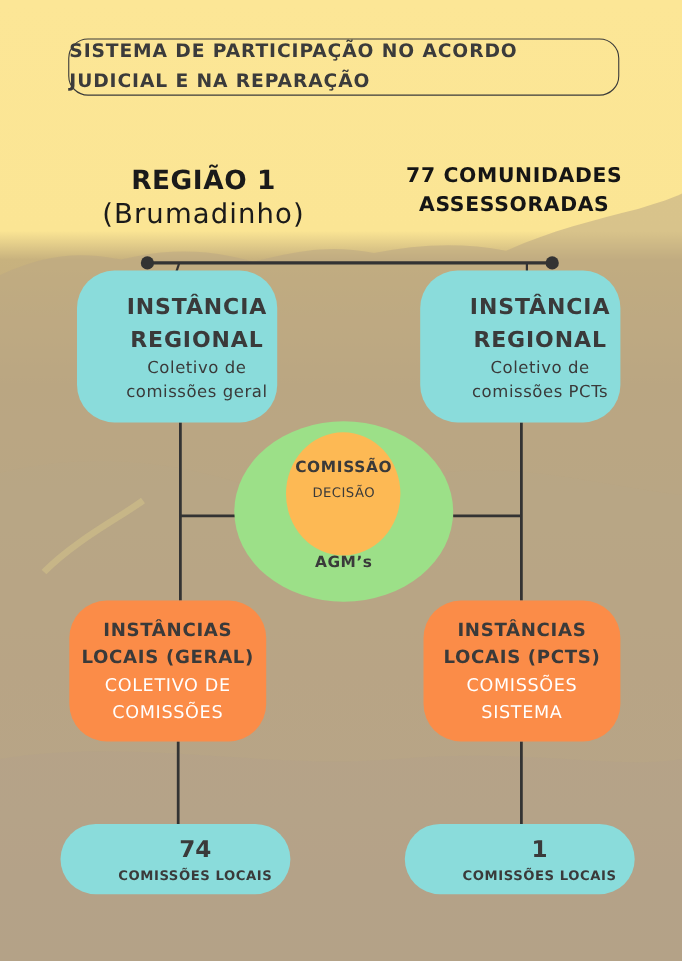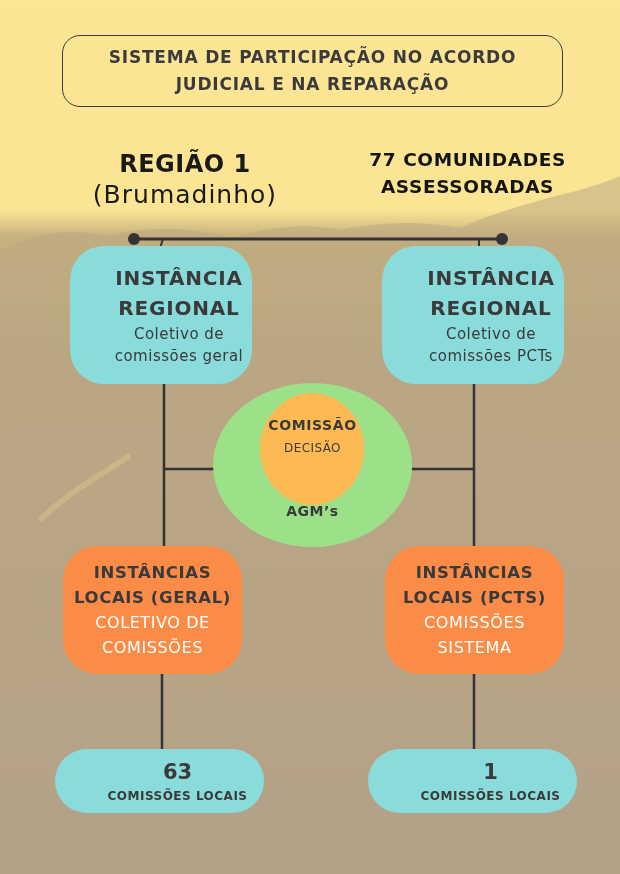--- a/index.html
+++ b/index.html
@@ -1,21 +1,21 @@
 <!DOCTYPE html>
 <html><head>
 <meta charset="utf-8">
 <style>
   html, body { margin: 0; padding: 0; }
   body { width: 620px; height: 874px; overflow: hidden; position: relative; font-family: "DejaVu Sans", sans-serif; }
   .page { position: absolute; left: 0; top: 0; width: 620px; height: 874px; overflow: hidden;
     background: linear-gradient(180deg, #fce696 0%, #fbe594 24%, #c8b27e 27%, #b9a582 40%, #b6a486 55%, #b3a188 70%, #b2a28a 85%, #ad9e88 100%); }
   .hills { position: absolute; left: 0; top: 0; width: 620px; height: 874px; }
-  .title-box { position: absolute; left: 62px; top: 35px; width: 501px; height: 72px; border: 1.5px solid #3a3a3a; border-radius: 18px; box-sizing: border-box;
-    display: flex; flex-direction: column; align-items: center; justify-content: center; }
+  .title-box { position: absolute; left: 62px; top: 35px; width: 501px; height: 52px; border: 1.5px solid #3a3a3a; border-radius: 18px; box-sizing: border-box;
+    display: flex; flex-direction: column; justify-content: center; }
   .title-line { font-weight: bold; font-size: 17px; letter-spacing: 0.8px; color: #3b3b3b; line-height: 27px; }
   .regiao { position: absolute; left: 80px; top: 150px; width: 210px; text-align: center; }
   .regiao-title { font-weight: bold; font-size: 24px; color: #1a1a1a; letter-spacing: 0.5px; }
   .regiao-sub { font-size: 25px; color: #1a1a1a; letter-spacing: 1px; margin-top: 2px; }
   .comunidades { position: absolute; left: 350px; top: 146px; width: 235px; text-align: center; font-weight: bold; font-size: 18.5px; color: #151515; line-height: 27px; letter-spacing: 0.6px; }
   .lines { position: absolute; left: 0; top: 0; width: 620px; height: 874px; }
   .box { position: absolute; box-sizing: border-box; display: flex; flex-direction: column; align-items: center; justify-content: center; text-align: center; }
   .teal { background: #8adcdb; padding-left: 36px; }
   .orange { background: #fb8c48; }
   .reg-l { left: 70px; top: 246px; width: 182px; height: 138px; border-radius: 34px; }
@@ -106,21 +106,21 @@
   </div>
 
   <div class="box orange loc-r">
     <div class="l-title">INSTÂNCIAS</div>
     <div class="l-title">LOCAIS (PCTS)</div>
     <div class="l-sub">COMISSÕES</div>
     <div class="l-sub">SISTEMA</div>
   </div>
 
   <div class="box teal cnt-l">
-    <div class="c-num">63</div>
+    <div class="c-num">74</div>
     <div class="c-lbl">COMISSÕES LOCAIS</div>
   </div>
 
   <div class="box teal cnt-r">
     <div class="c-num">1</div>
     <div class="c-lbl">COMISSÕES LOCAIS</div>
   </div>
 
 </div>
 

